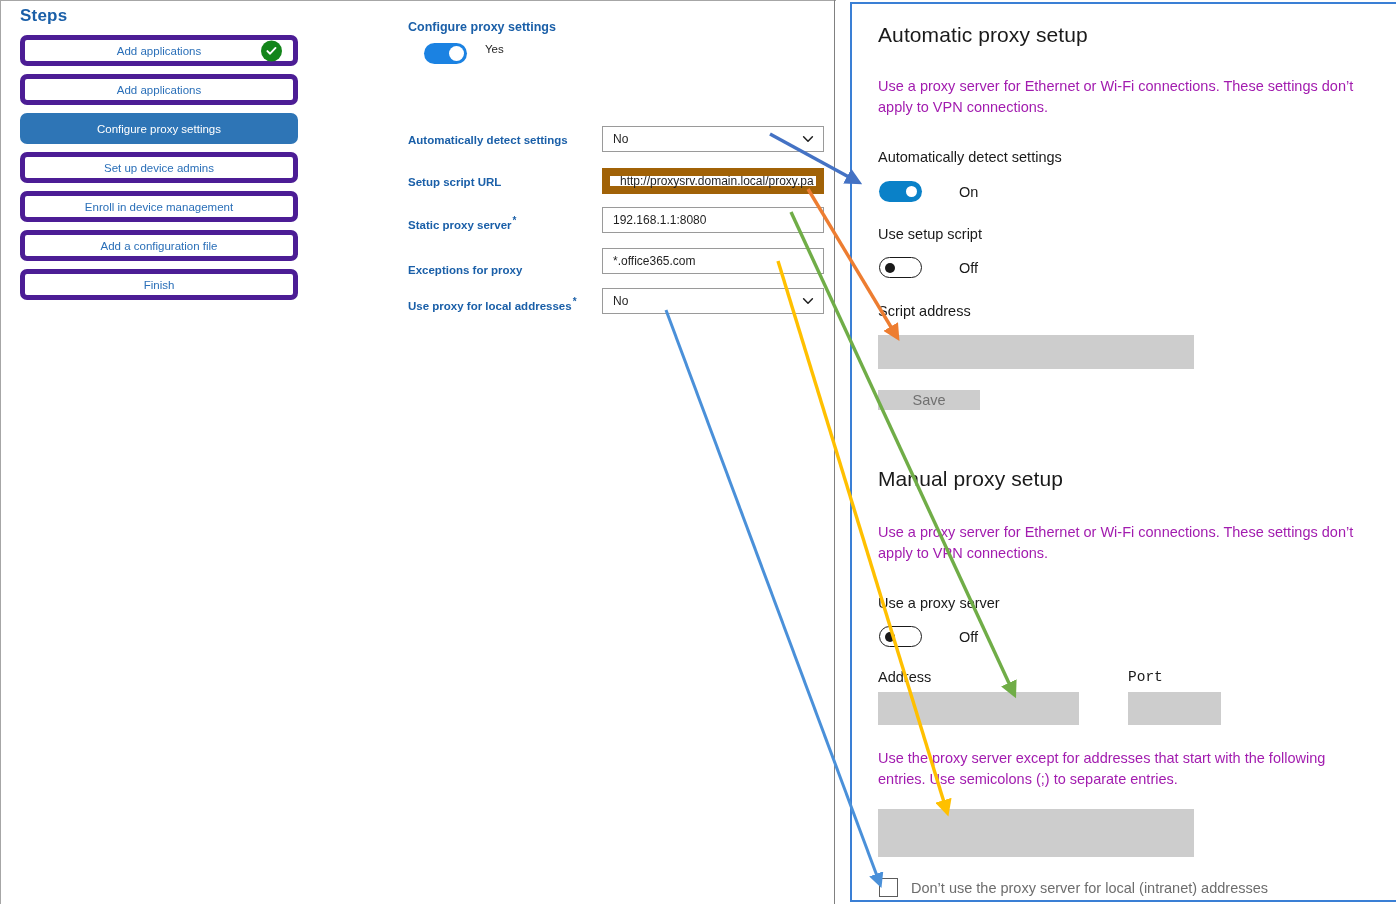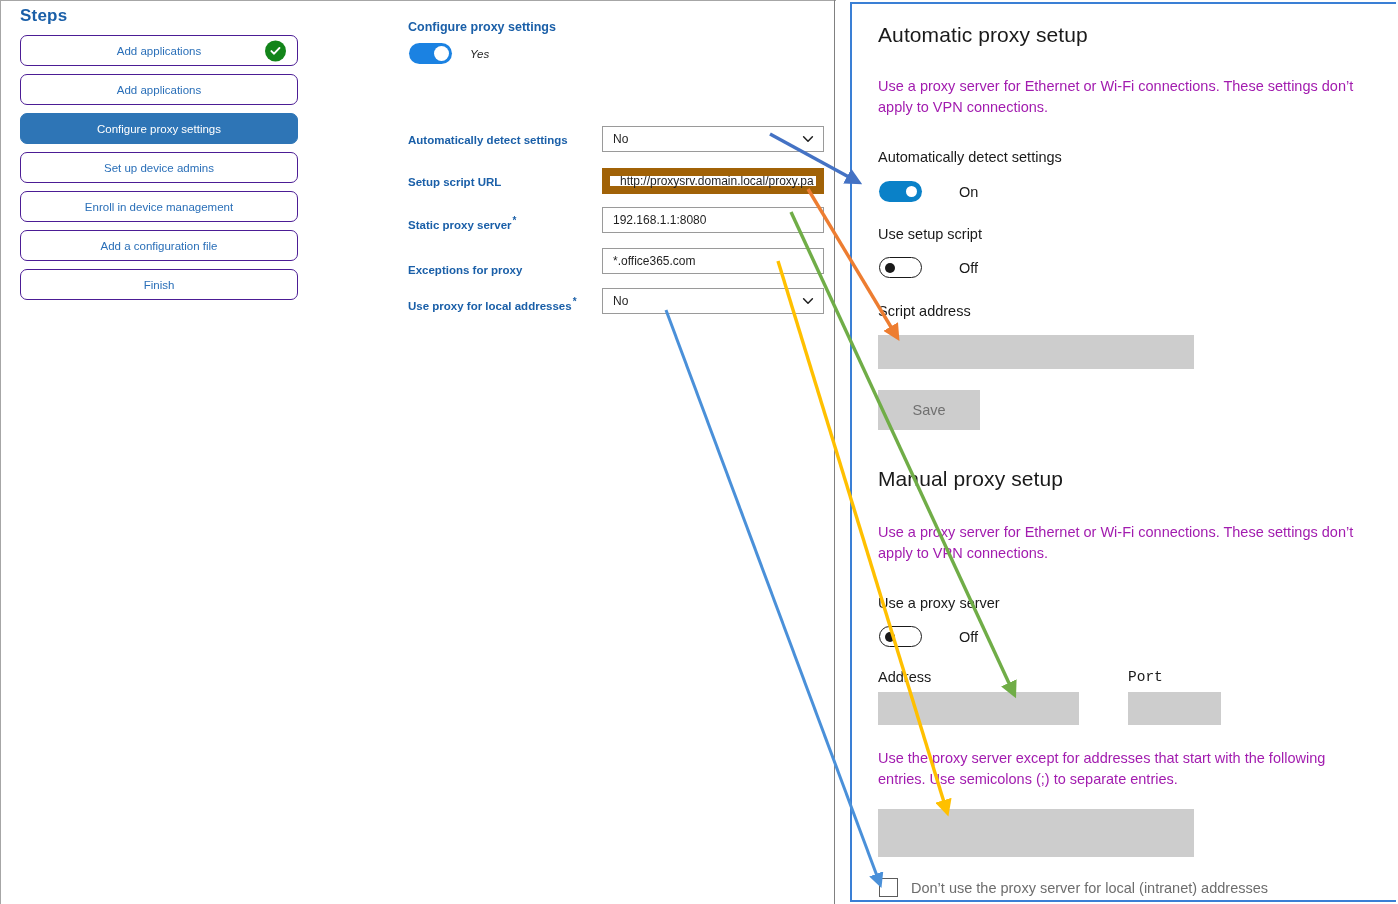--- a/index.html
+++ b/index.html
@@ -38,21 +38,21 @@
   }
   #steps-title {
     font-size: 17px; font-weight: bold; color: #1a5fa8;
     letter-spacing: .2px; margin: 0 0 9px 8px;
   }
   .step-btn {
     position: relative;
     box-sizing: border-box;
     width: 278px; height: 31px;
     margin: 0 7px 8px 8px;
-    border: 1px solid #4c1d95;
+    border: 5px solid #4c1d95;
     border-radius: 7px;
     background: #ffffff;
     color: #2a6fb8;
     font-size: 11.5px;
     display: flex; align-items: center; justify-content: center;
   }
   .step-btn.active {
     background: #2e75b6; border-color: #2e75b6; color: #ffffff;
   }
   .step-check {
@@ -64,22 +64,22 @@
   }
   .step-check svg { display: block; }
 
   
   #form-panel { position: absolute; left: 408px; top: 0; width: 420px; }
   #form-title {
     position: absolute; left: 0; top: 20px;
     font-size: 12.5px; font-weight: bold; color: #1a5fa8;
   }
   .toggle-row {
-    position: absolute; left: 1px; top: 43px;
-    display: flex; align-items: center; font-style: italic;
+    position: absolute; left: 16px; top: 43px;
+    display: flex; align-items: flex-start;
   }
   .sw {
     width: 43px; height: 21px; border-radius: 11px;
     background: #1b82e2; position: relative; flex: none;
   }
   .sw .knob {
     position: absolute; right: 3px; top: 3px;
     width: 15px; height: 15px; border-radius: 50%; background: #fff;
   }
   .toggle-row .lbl {
@@ -293,21 +293,21 @@
         <span class="wsw off">
             <span class="k"></span>
           </span>
         <span class="sl">Off</span>
       </div>
 
       <div class="win-label" style="position:absolute;top:299px;left:0;">Script address</div>
 
       <div class="win-box" style="position:absolute;top:331px;left:0;width:316px;height:34px;"></div>
 
-      <div class="win-btn" style="position:absolute;top:386px;left:0;width:102px;height:40px;">Save</div>
+      <div class="win-btn" style="position:absolute;top:386px;left:0;width:102px;height:20px;">Save</div>
 
       <div class="win-h" style="position:absolute;top:463px;left:0;">Manual proxy setup</div>
 
       <div class="win-p" style="position:absolute;top:518px;left:0;">Use a proxy server for Ethernet or Wi-Fi connections. These settings don’t apply to VPN connections.</div>
 
       <div class="win-label" style="position:absolute;top:591px;left:0;">Use a proxy server</div>
 
       <div class="win-sw-row" style="position:absolute;top:622px;left:1px;">
         <span class="wsw off">
             <span class="k"></span>

